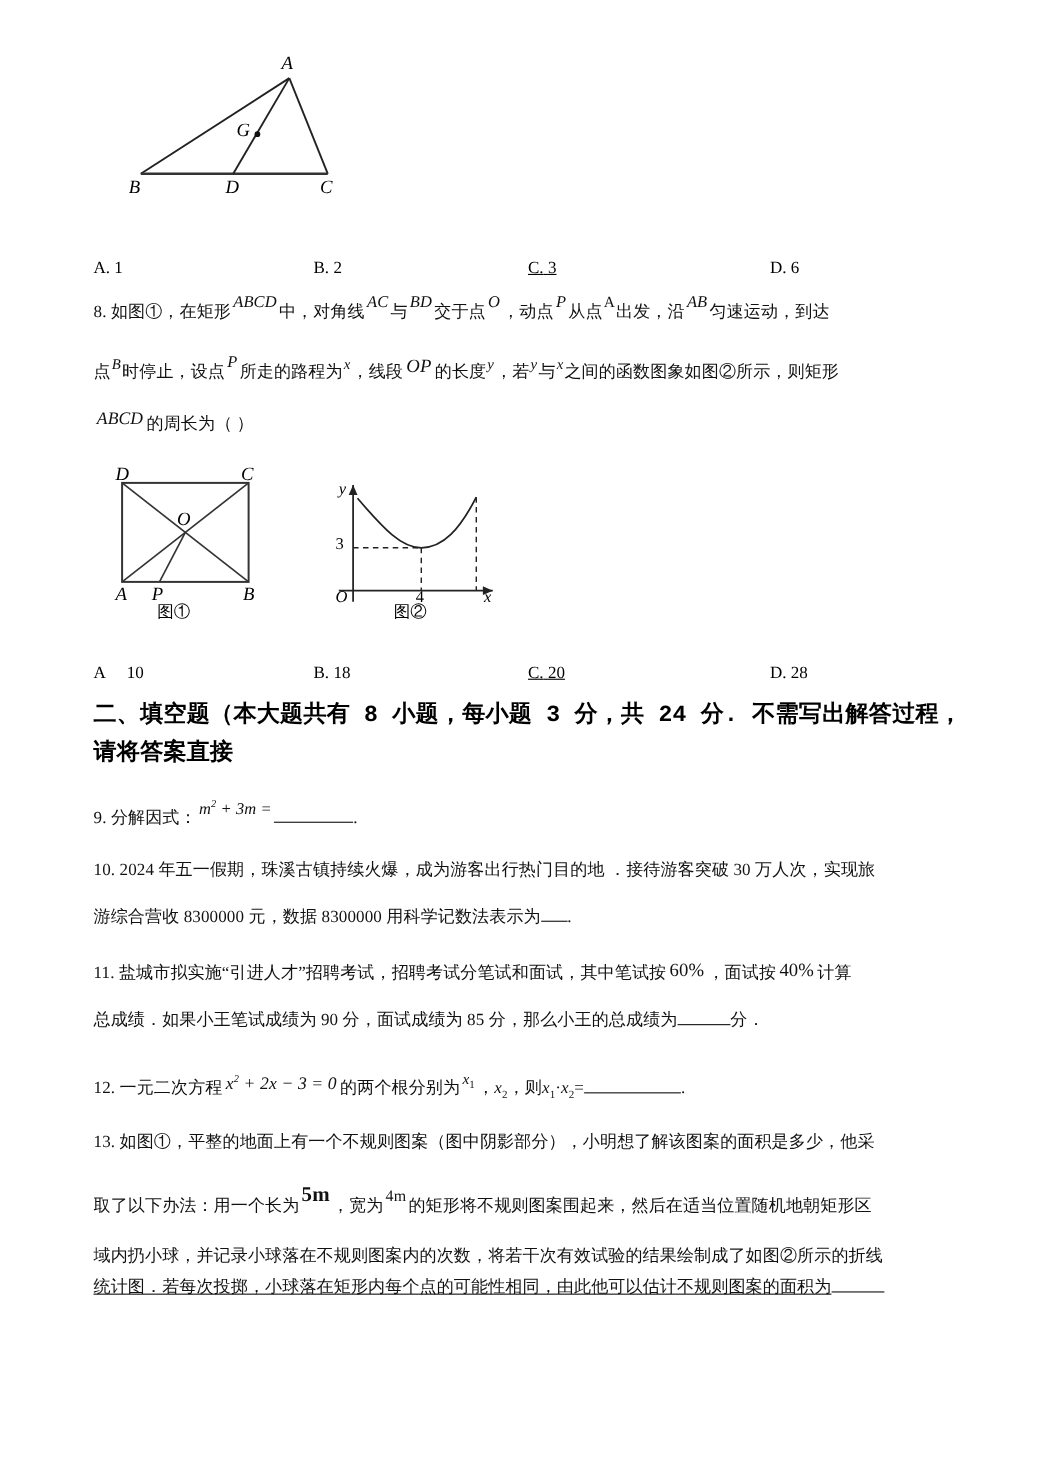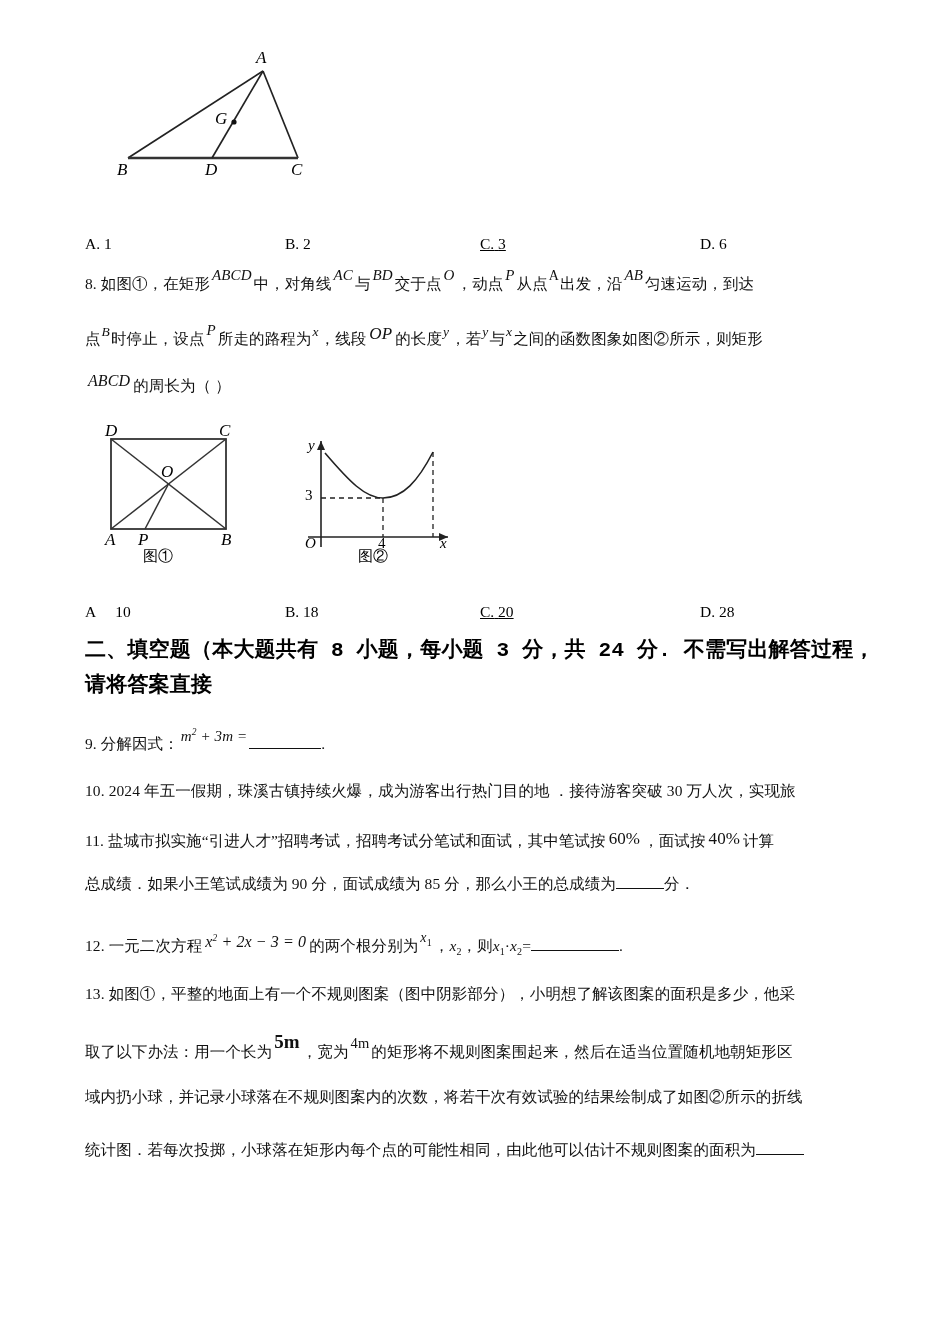--- a/index.html
+++ b/index.html
@@ -263,20 +263,23 @@
 
     <div class="qline" style="margin-top:22px;">
       <span>9.</span>
       <span>分解因式：</span><span class="up" style="vertical-align:8px;text-align:right;"><span>m</span><sup class="exp">2</sup> <span>+ 3m =</span></span><span class="ul-blank" style="width:72px;"></span><span>.</span>
     </div>
 
     <div class="qline" style="margin-top:26px;">
       <span>10.</span>
       <span>2024 年五一假期，珠溪古镇持续火爆，成为游客出行热门目的地 ．接待游客突破 30 万人次，实现旅</span>
     </div>
+    <div class="qline" style="margin-top:22px;">
+      <span>游综合营收 8300000 元，数据 8300000 用科学记数法表示为</span><span class="ul-blank" style="width:24px;"></span><span>.</span>
+    </div>
 
     <div class="qline" style="margin-top:26px;">
       <span>11.</span>
       <span>盐城市拟实施“引进人才”招聘考试，招聘考试分笔试和面试，其中笔试按</span><span class="mathbig" style="font-style:normal; vertical-align:2px;">60%</span><span>，面试按</span><span class="mathbig" style="font-style:normal; vertical-align:2px;">40%</span><span>计算</span>
     </div>
     <div class="qline" style="margin-top:22px;">
       <span>总成绩．如果小王笔试成绩为 90 分，面试成绩为 85 分，那么小王的总成绩为</span><span class="ul-blank" style="width:48px;"></span><span>分．</span>
     </div>
 
     <div class="qline" style="margin-top:34px;">
@@ -287,18 +290,18 @@
     <div class="qline" style="margin-top:26px;">
       <span>13.</span>
       <span>如图①，平整的地面上有一个不规则图案（图中阴影部分），小明想了解该图案的面积是多少，他采</span>
     </div>
     <div class="qline" style="margin-top:24px;">
       <span>取了以下办法：用一个长为</span><span class="up" style="font-style:normal; font-size:19px;font-weight:bold;">5m</span><span>，宽为</span><span class="up" style="font-style:normal; font-size:14.5px;">4m</span><span>的矩形将不规则图案围起来，然后在适当位置随机地朝矩形区</span>
     </div>
     <div class="qline" style="margin-top:24px;">
       <span>域内扔小球，并记录小球落在不规则图案内的次数，将若干次有效试验的结果绘制成了如图②所示的折线</span>
     </div>
-    <div class="qline" style="margin-top:32px;">
+    <div class="qline" style="margin-top:8px;text-decoration:underline;">
       <span>统计图．若每次投掷，小球落在矩形内每个点的可能性相同，由此他可以估计不规则图案的面积为</span><span class="ul-blank" style="width:48px;"></span>
     </div>
 
   </div>
 </div>
 
 </body></html>

